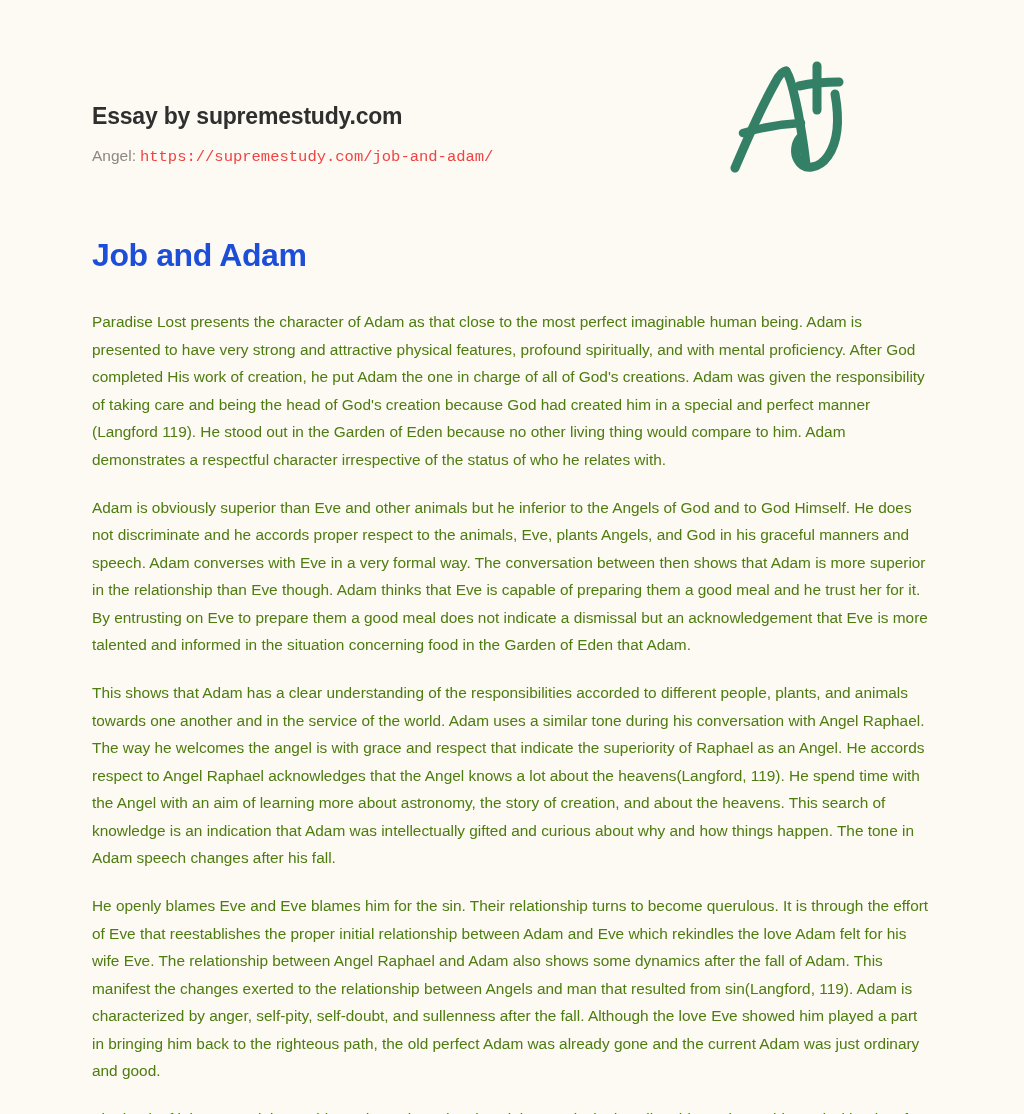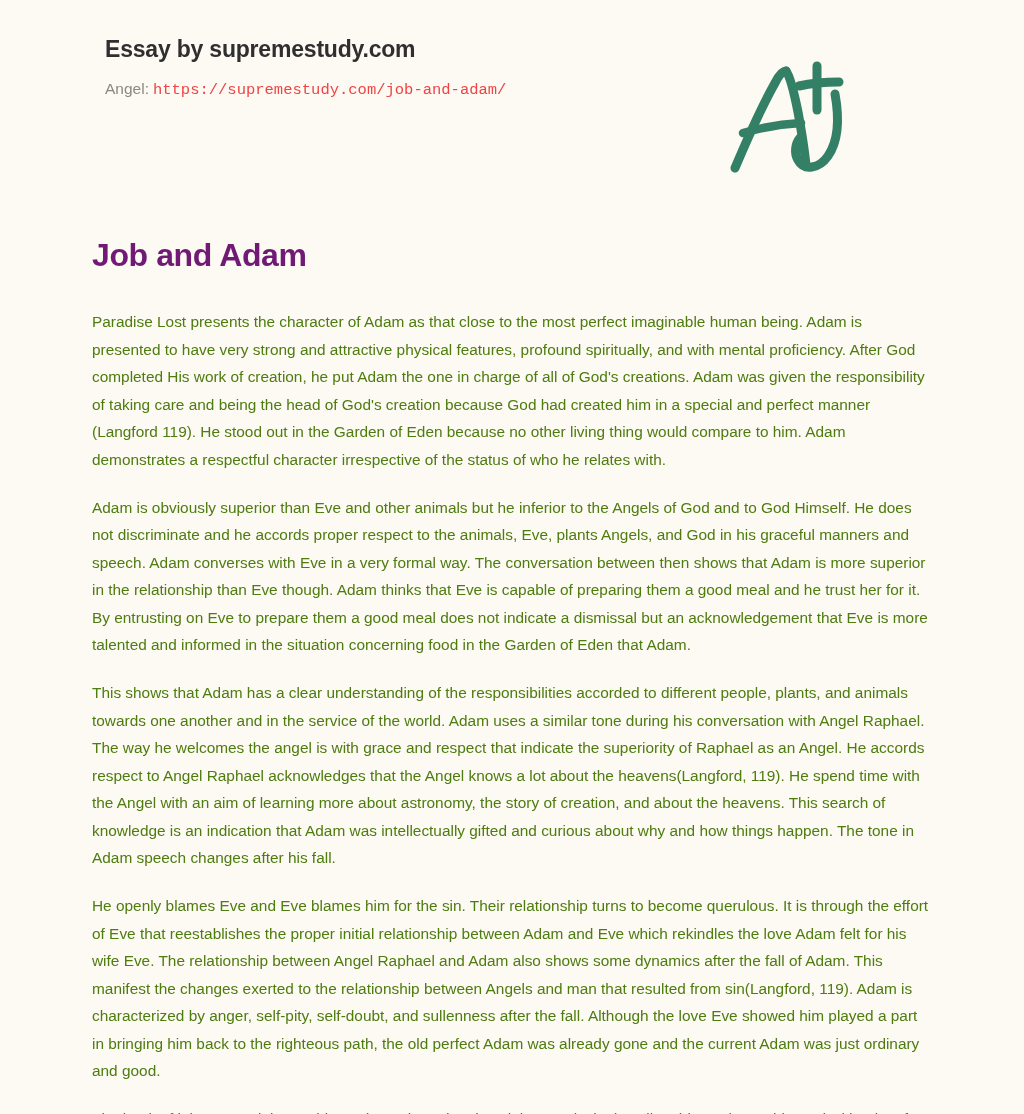--- a/index.html
+++ b/index.html
@@ -21,24 +21,23 @@
     width: 1024px;
     height: 1114px;
     background: #fdf9f3;
     box-sizing: border-box;
     padding: 0 92px;
   }
 
   
   .header {
     position: relative;
-    padding-top: 36px;
+    padding-top: 103px;
     height: 150px;
     box-sizing: border-box;
-    margin-left: 13px;
   }
 
   .brand-title {
     font-size: 23px;
     font-weight: bold;
     color: #2f2f2f;
     letter-spacing: -0.2px;
     line-height: 1.2;
     margin: 0;
   }
@@ -72,21 +71,21 @@
   }
 
   
   .article {
     padding-top: 86px;
   }
 
   .article-title {
     font-size: 32px;
     font-weight: bold;
-    color: #701a75;
+    color: #1d4ed8;
     letter-spacing: -0.4px;
     margin: 0 0 34px 0;
     line-height: 1.2;
   }
 
   .body-copy p {
     font-size: 15.4px;
     line-height: 1.78;
     color: #4d7c0f;
     margin: 0 0 21px 0;

